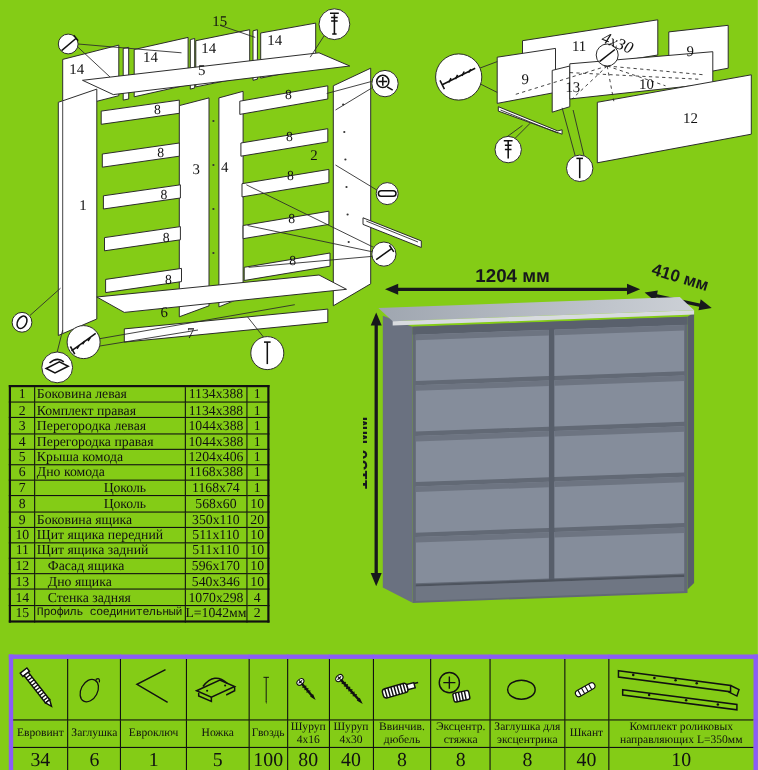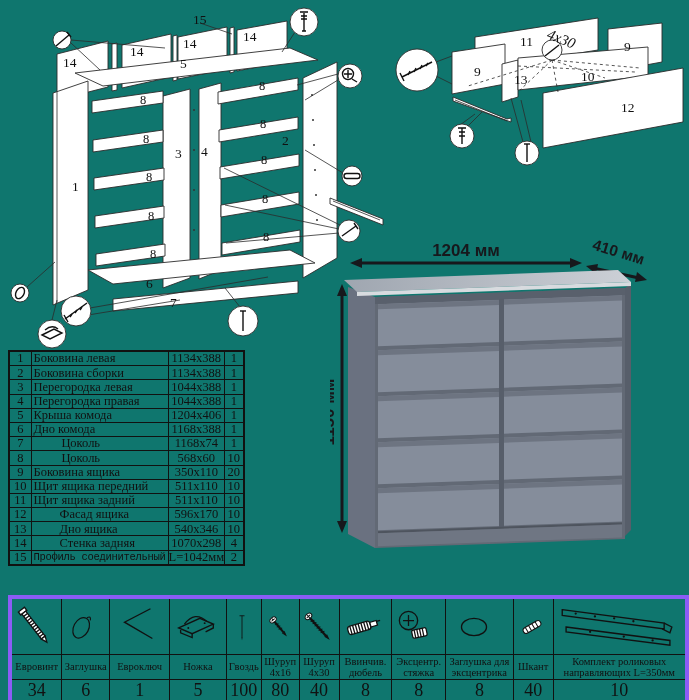--- a/index.html
+++ b/index.html
@@ -1,36 +1,36 @@
 <!DOCTYPE html>
 <html><head>
 <meta charset="utf-8">
 <style>
   html,body{margin:0;padding:0;background:#fff;}
-  #stage{position:relative;width:689px;height:700px;background:#0f766e;overflow:hidden;
+  #stage{position:relative;width:689px;height:700px;background:#84cc16;overflow:hidden;
          font-family:"Liberation Serif",serif;color:#111;}
   svg{display:block;}
   svg text{font-family:"Liberation Serif",serif;fill:#111;}
   .lbl{font-size:13.5px;}
   .lbl-sm{font-size:12.5px;}
   .dim{font-family:"Liberation Sans",sans-serif;font-weight:bold;fill:#17181c;}
   .ln{stroke:#2b2b2b;fill:#fff;stroke-width:.9;stroke-linejoin:round;}
   .thin{stroke:#2b2b2b;fill:none;stroke-width:.8;}
   .dash{stroke:#2b2b2b;fill:none;stroke-width:.8;stroke-dasharray:3 3;}
   .glyph{stroke:#111;fill:none;stroke-width:1.4;}
   #main-diagram{position:absolute;left:0;top:0;}
   #drawer-diagram{position:absolute;left:390px;top:0;}
   #dresser{position:absolute;left:330px;top:230px;}
   #parts{position:absolute;left:8px;top:350px;border-collapse:collapse;table-layout:fixed;
          border:2px solid #111;}
   #parts td{border:1px solid #111;font-size:12.5px;line-height:1;padding:0 2px;height:13.2px;
             white-space:nowrap;overflow:hidden;}
   #parts td.c{text-align:center;padding:0;}
-  #parts td.ind1{padding-left:30px;}
-  #parts td.ind2{padding-left:28px;}
+  #parts td.ind1{padding-left:30px;text-align:center;}
+  #parts td.ind2{padding-left:12px;}
   #parts tr.cond td.nm{font-size:10.5px;letter-spacing:-.3px;font-family:Liberation Mono, monospace;}
   #hw-title{position:absolute;left:0;top:575px;width:689px;text-align:center;font-size:17.5px;}
   #hw{position:absolute;left:8px;top:595px;border-collapse:collapse;table-layout:fixed;
       border:4px solid #8b5cf6;}
   #hw td{border:1px solid #111;text-align:center;vertical-align:middle;padding:0;overflow:hidden;}
   #hw tr.ic td{height:55px;}
   #hw tr.nm td{height:24px;font-size:10.5px;line-height:1.08;padding:0 1px;}
   #hw tr.qt td{height:19px;font-size:18px;margin-top:37px;}
 </style>
 </head>
@@ -316,21 +316,21 @@
       </colgroup>
     <tbody>
       <tr>
           <td class="c">1</td>
           <td class="nm">Боковина левая</td>
           <td class="c">1134x388</td>
           <td class="c">1</td>
         </tr>
       <tr>
           <td class="c">2</td>
-          <td class="nm">Боковина сборки</td>
+          <td class="nm">Комплект правая</td>
           <td class="c">1134x388</td>
           <td class="c">1</td>
         </tr>
       <tr>
           <td class="c">3</td>
           <td class="nm">Перегородка левая</td>
           <td class="c">1044x388</td>
           <td class="c">1</td>
         </tr>
       <tr>

